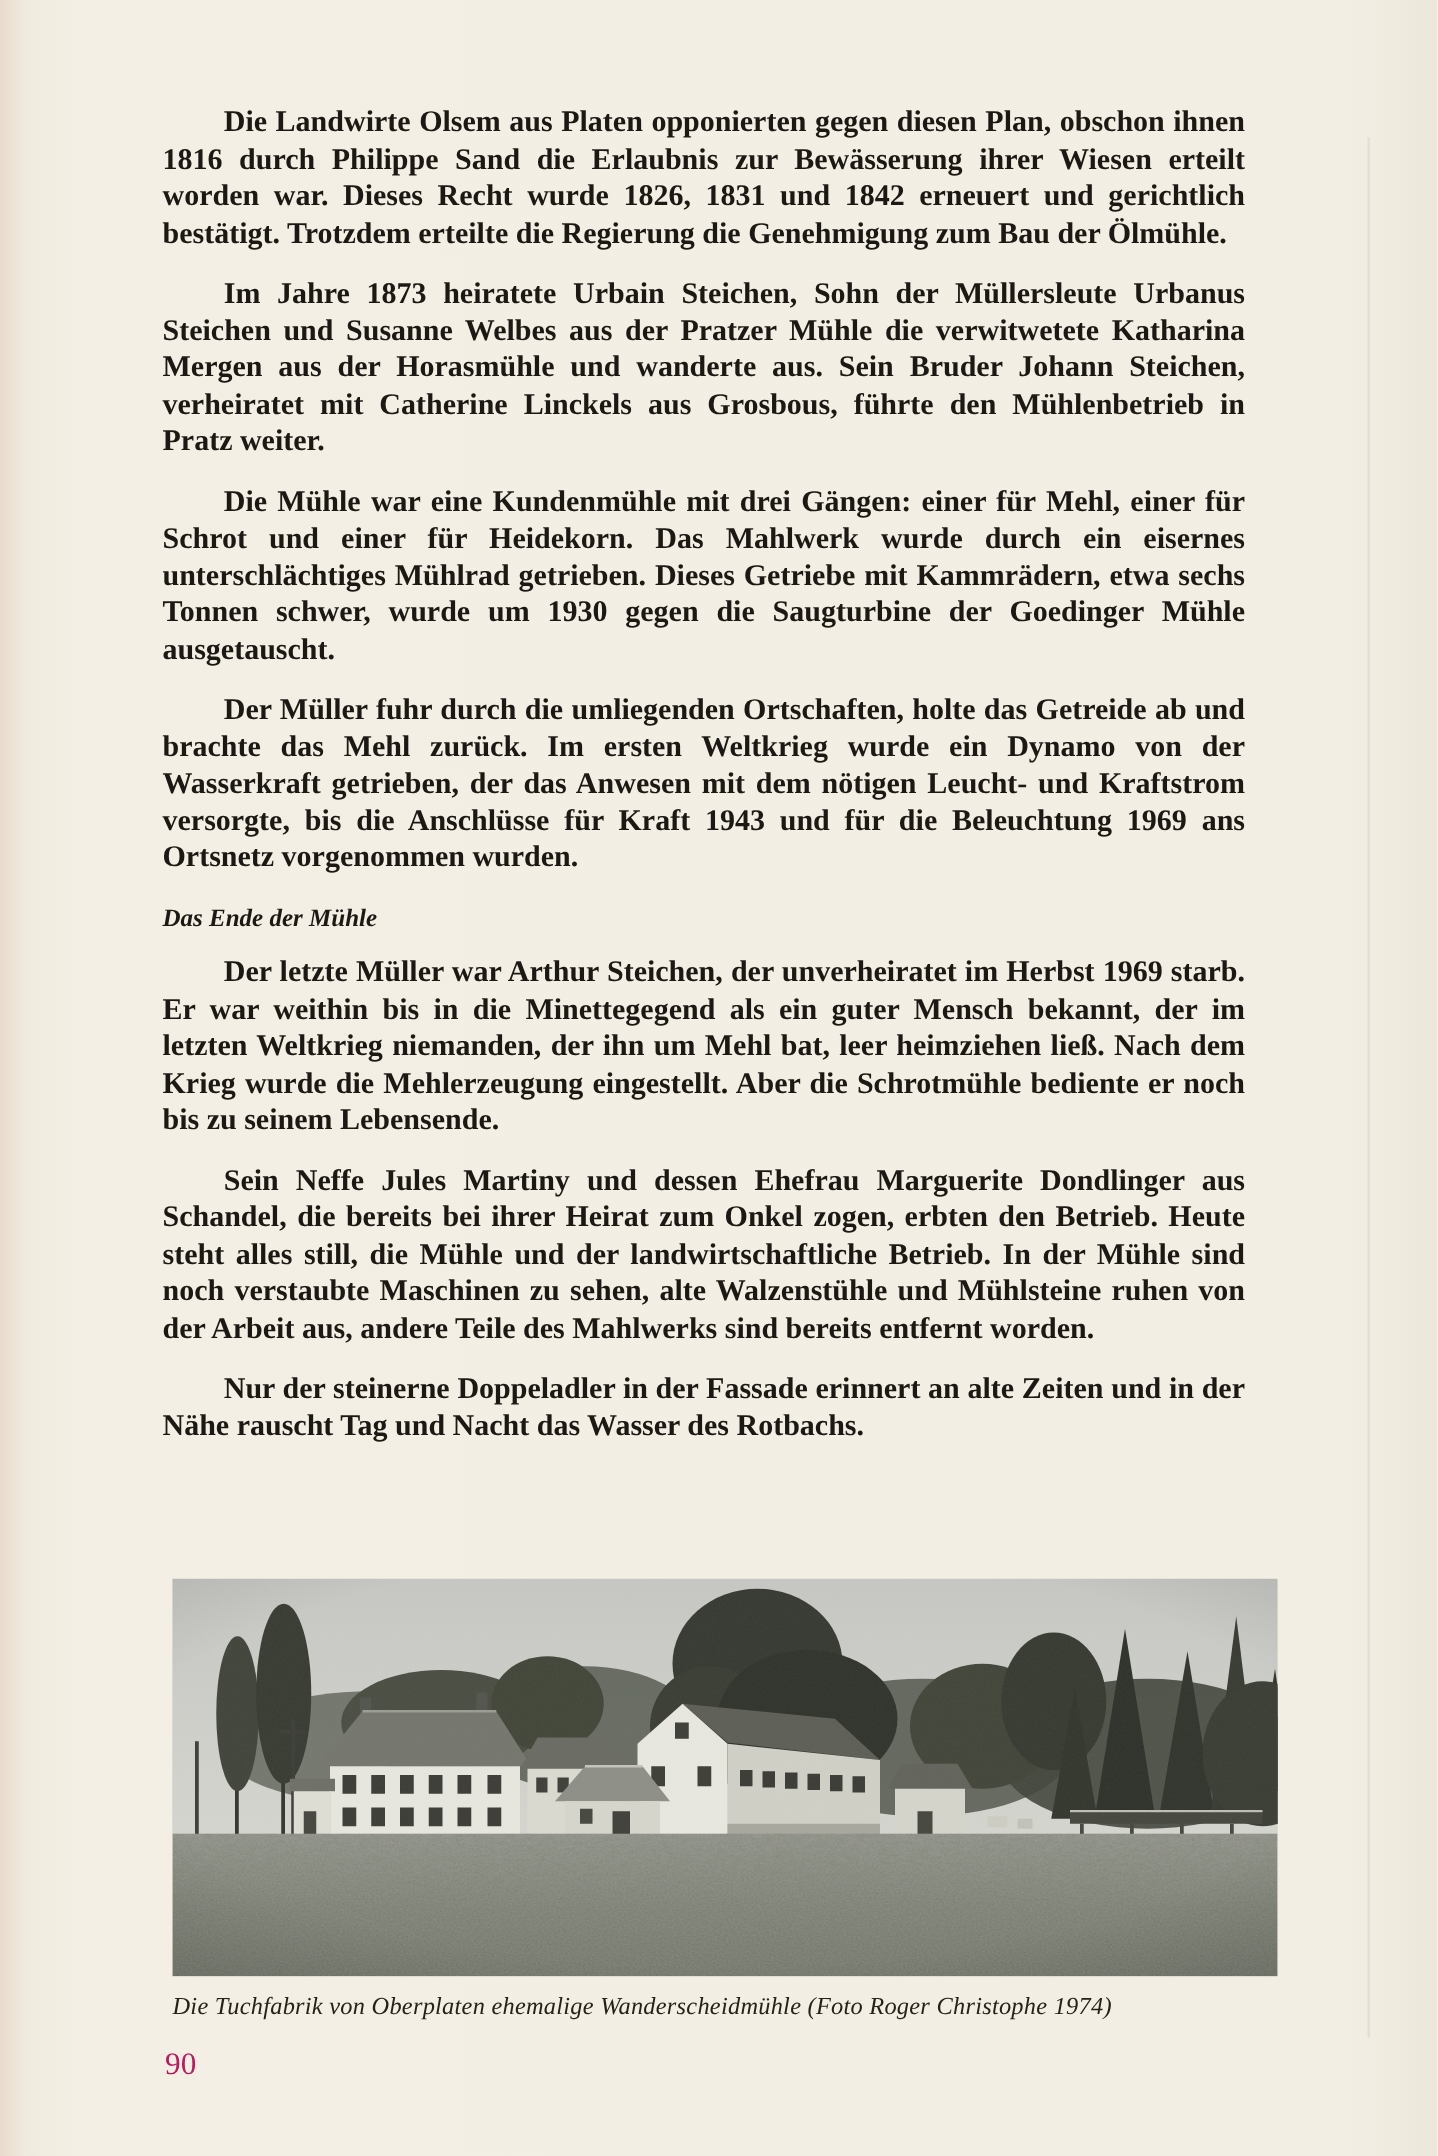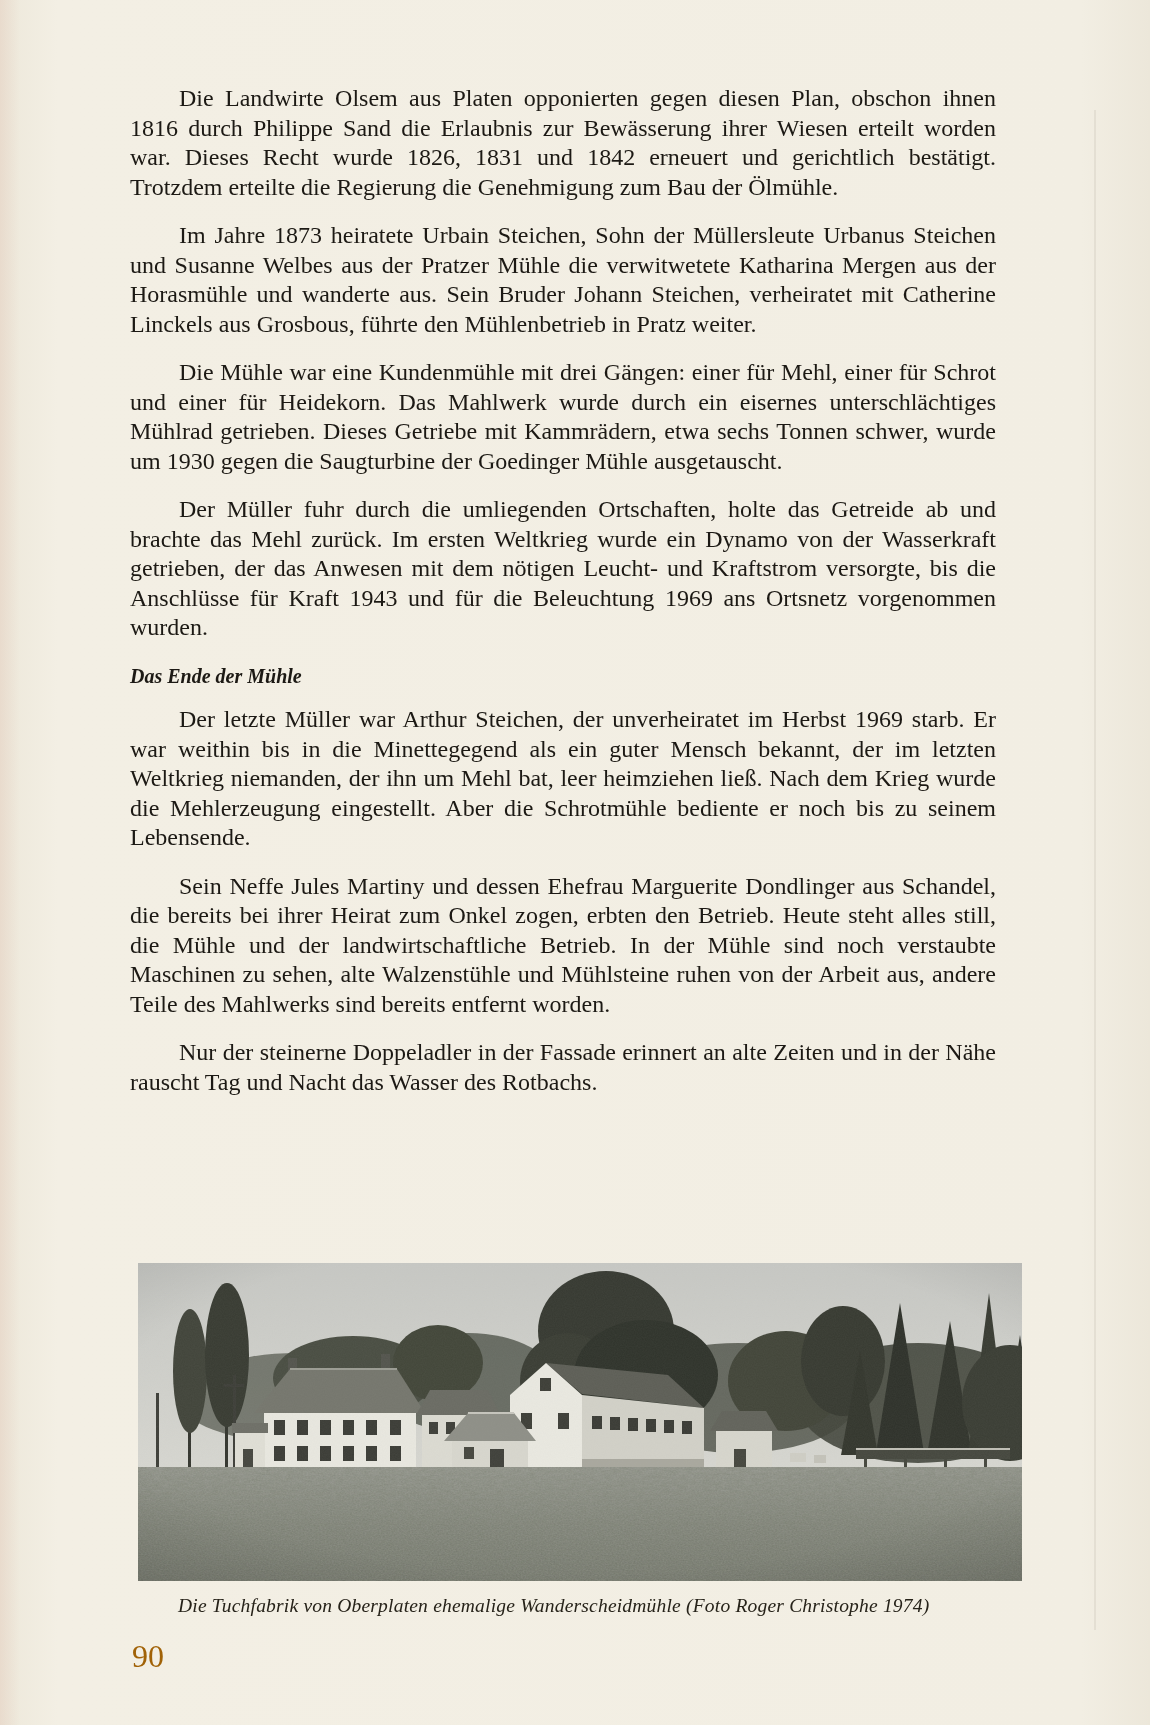--- a/index.html
+++ b/index.html
@@ -10,32 +10,32 @@
     color:#1c1914;
   }
   .edge-tint{position:absolute;left:0;top:0;width:20px;height:1725px;
     background:linear-gradient(90deg,rgba(214,166,152,0.20),rgba(214,166,152,0));pointer-events:none;}
   .crease{position:absolute;left:1094px;top:110px;width:2px;height:1520px;
     background:rgba(120,108,86,0.10);pointer-events:none;}
   .body-text{
     position:absolute;left:130px;top:84px;width:878px;
     font-size:24px;line-height:29.5px;text-align:justify;
   }
-  .body-text p{margin:0 12px 19px 0;text-indent:49px;}
+  .body-text p{margin:0 12px 19px 0;text-indent:49px;font-weight:bold;}
   .body-text h3{
     font-size:20px;font-style:italic;font-weight:bold;
     margin:16px 0 14px 0;text-indent:0;text-align:left;
   }
   figure.photo{position:absolute;left:138px;top:1263px;width:884px;margin:0;}
   figure.photo svg{display:block;width:884px;height:318px;background:#c9cac5;}
   figcaption{
     font-style:italic;font-size:19.5px;line-height:24px;margin-top:13px;
-    color:#262219;letter-spacing:0.2px;text-align:left;margin-left:40px;
+    color:#262219;letter-spacing:0.2px;text-align:left;
   }
-  .page-number{position:absolute;left:132px;top:1638px;font-size:32px;color:#a16207;}
+  .page-number{position:absolute;left:132px;top:1638px;font-size:25px;color:#be185d;}
 </style>
 </head>
 <body>
 
 <div class="edge-tint"></div>
 <div class="crease"></div>
 
 <div class="body-text">
   <p>Die Landwirte Olsem aus Platen opponierten gegen diesen Plan, obschon ihnen 1816 durch Philippe Sand die Erlaubnis zur Bewässerung ihrer Wiesen erteilt worden war. Dieses Recht wurde 1826, 1831 und 1842 erneuert und gerichtlich bestätigt. Trotzdem erteilte die Regierung die Genehmigung zum Bau der Ölmühle.</p>
   <p>Im Jahre 1873 heiratete Urbain Steichen, Sohn der Müllersleute Urbanus Steichen und Susanne Welbes aus der Pratzer Mühle die verwitwetete Katharina Mergen aus der Horasmühle und wanderte aus. Sein Bruder Johann Steichen, verheiratet mit Catherine Linckels aus Grosbous, führte den Mühlenbetrieb in Pratz weiter.</p>

